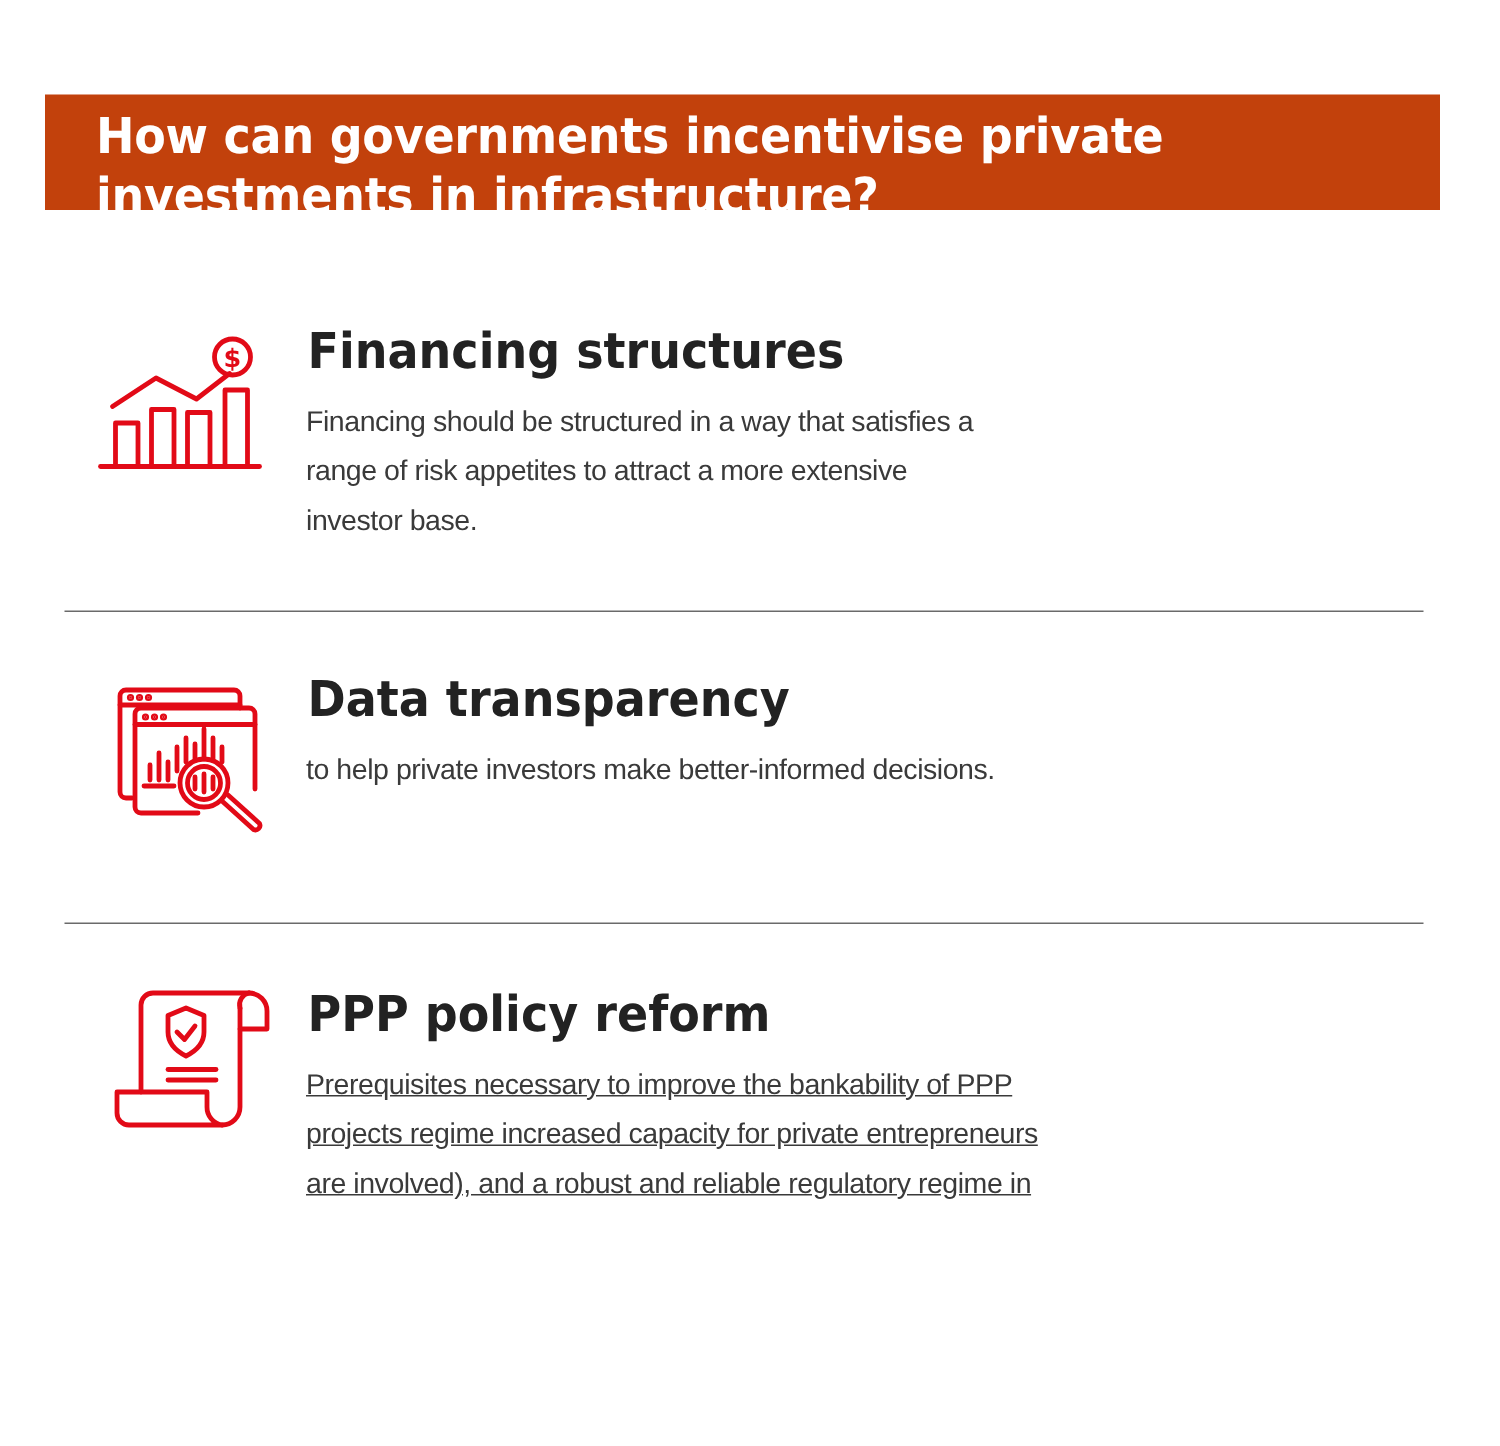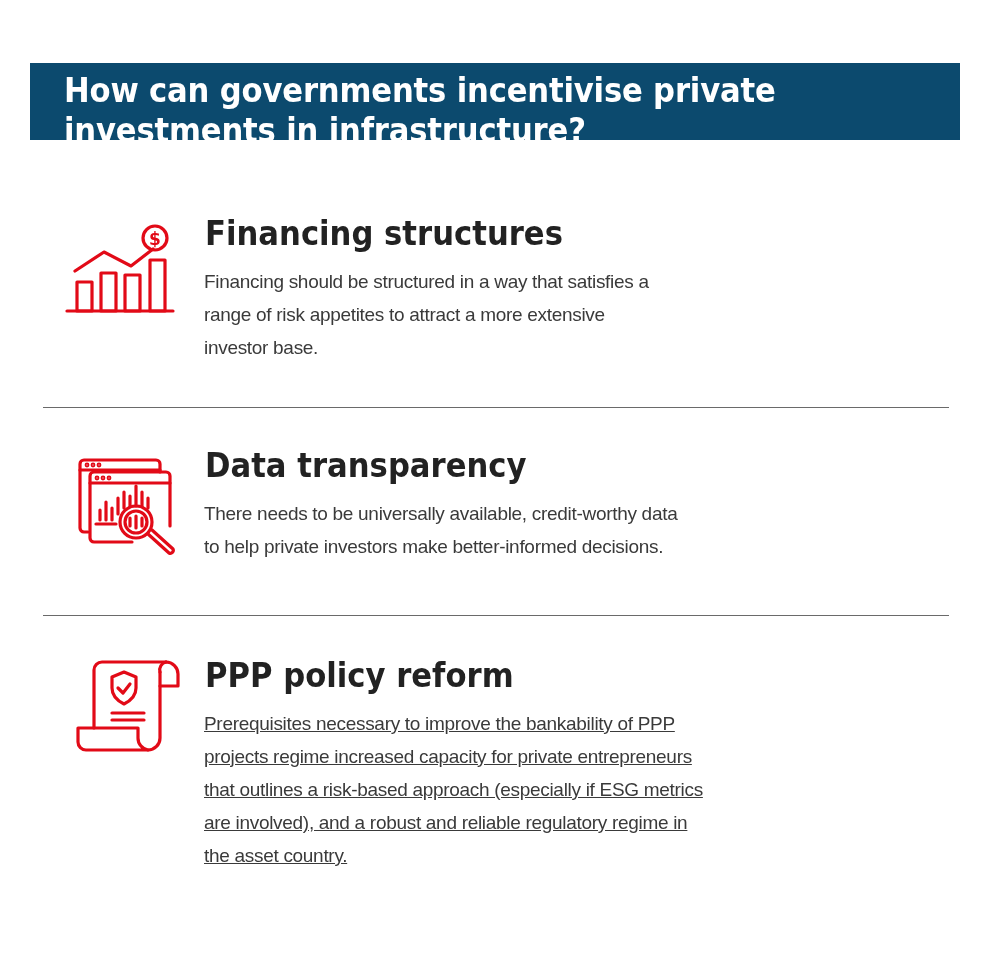--- a/index.html
+++ b/index.html
@@ -14,21 +14,21 @@
     overflow: hidden;
     font-family: "Liberation Sans", "DejaVu Sans", sans-serif;
     color: #2b2b2b;
   }
   .banner {
     position: absolute;
     left: 30px;
     top: 63px;
     width: 930px;
     height: 77px;
-    background: #0c4a6e;
+    background: #c2410c;
     box-sizing: border-box;
     padding: 8px 0 0 34px;
   }
   .banner-title {
     margin: 0;
     color: #ffffff;
     font-weight: bold;
     font-size: 33px;
     line-height: 40px;
     letter-spacing: -0.2px;
@@ -145,21 +145,20 @@
       <circle cx="60" cy="66" r="16"></circle>
       <circle cx="60" cy="66" r="11"></circle>
       <line x1="54" y1="70" x2="54" y2="62"></line>
       <line x1="60" y1="72" x2="60" y2="60"></line>
       <line x1="66" y1="70" x2="66" y2="62"></line>
       <path d="M72 78 L93 97 A3 3 0 0 0 97 93 L76 74"></path>
     </svg>
   </div>
   <h2 class="section-heading" style="top:446px;">Data transparency</h2>
   <p class="section-body" style="top:497px;">
-    <span>There needs to be universally available, credit-worthy data</span>
     <span>to help private investors make better-informed decisions.</span>
   </p>
 </div>
 
 <div class="divider" style="top:615px;"></div>
 
 <div>
   <div class="icon" style="left:74px; top:658px;">
     <svg width="108" height="98" viewBox="0 0 108 98" fill="none" stroke="#e20a17" stroke-width="3.2" stroke-linejoin="round" stroke-linecap="round">
 
@@ -174,17 +173,15 @@
       <polyline points="44,30 49,35 56,26"></polyline>
 
       <line x1="38" y1="55" x2="70" y2="55"></line>
       <line x1="38" y1="62" x2="70" y2="62"></line>
     </svg>
   </div>
   <h2 class="section-heading" style="top:656px;">PPP policy reform</h2>
   <p class="section-body" style="top:707px;text-decoration:underline;">
     <span>Prerequisites necessary to improve the bankability of PPP</span>
     <span>projects regime increased capacity for private entrepreneurs</span>
-    <span>that outlines a risk-based approach (especially if ESG metrics</span>
     <span>are involved), and a robust and reliable regulatory regime in</span>
-    <span>the asset country.</span>
   </p>
 </div>
 
 </body></html>

